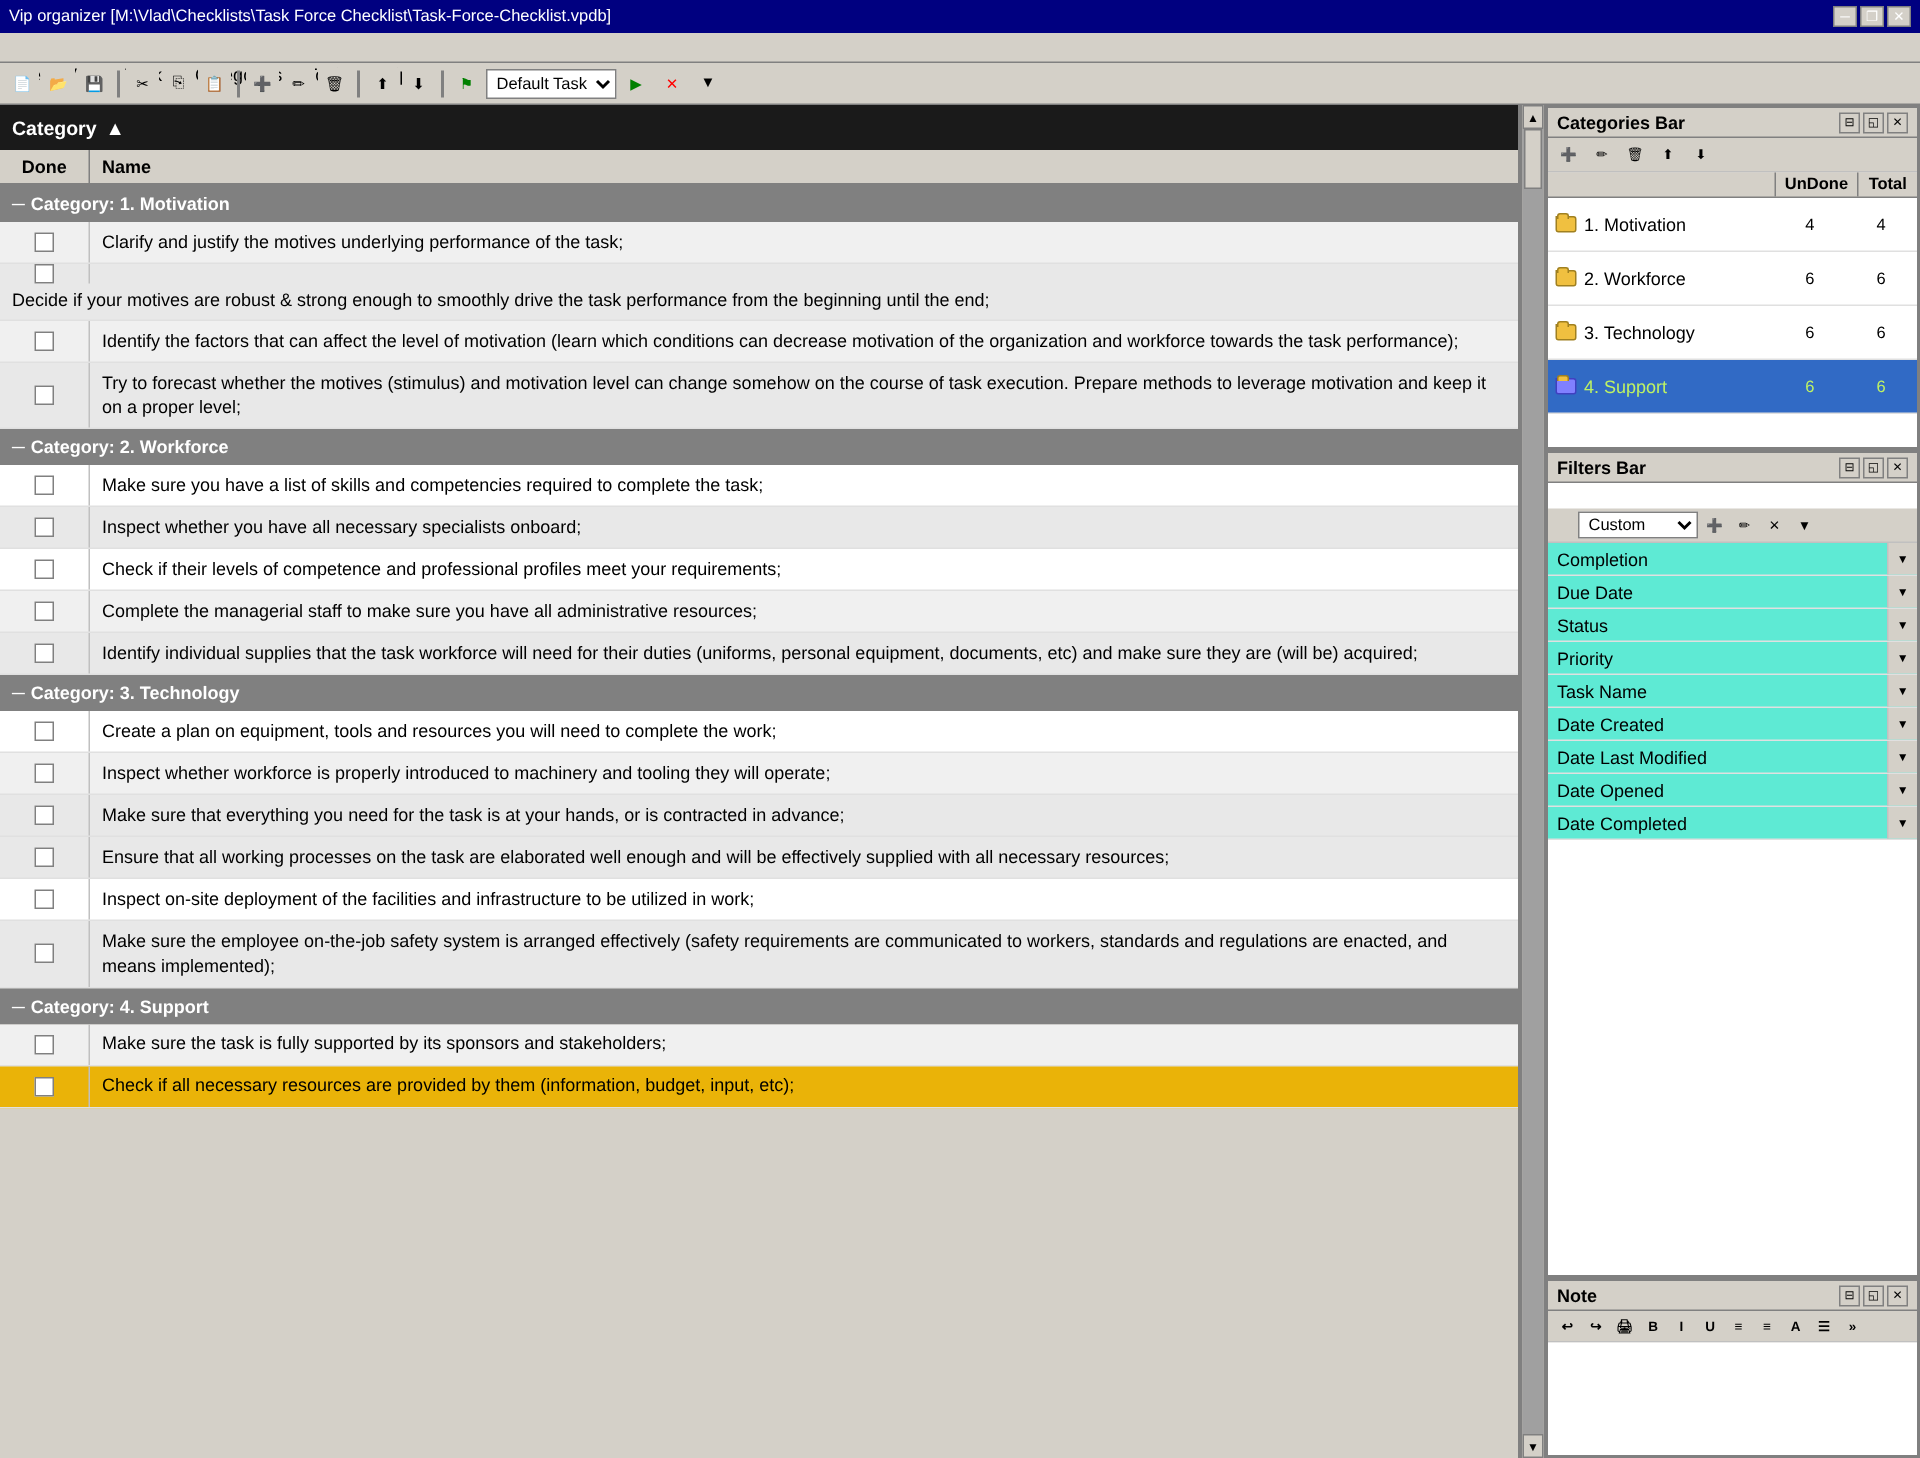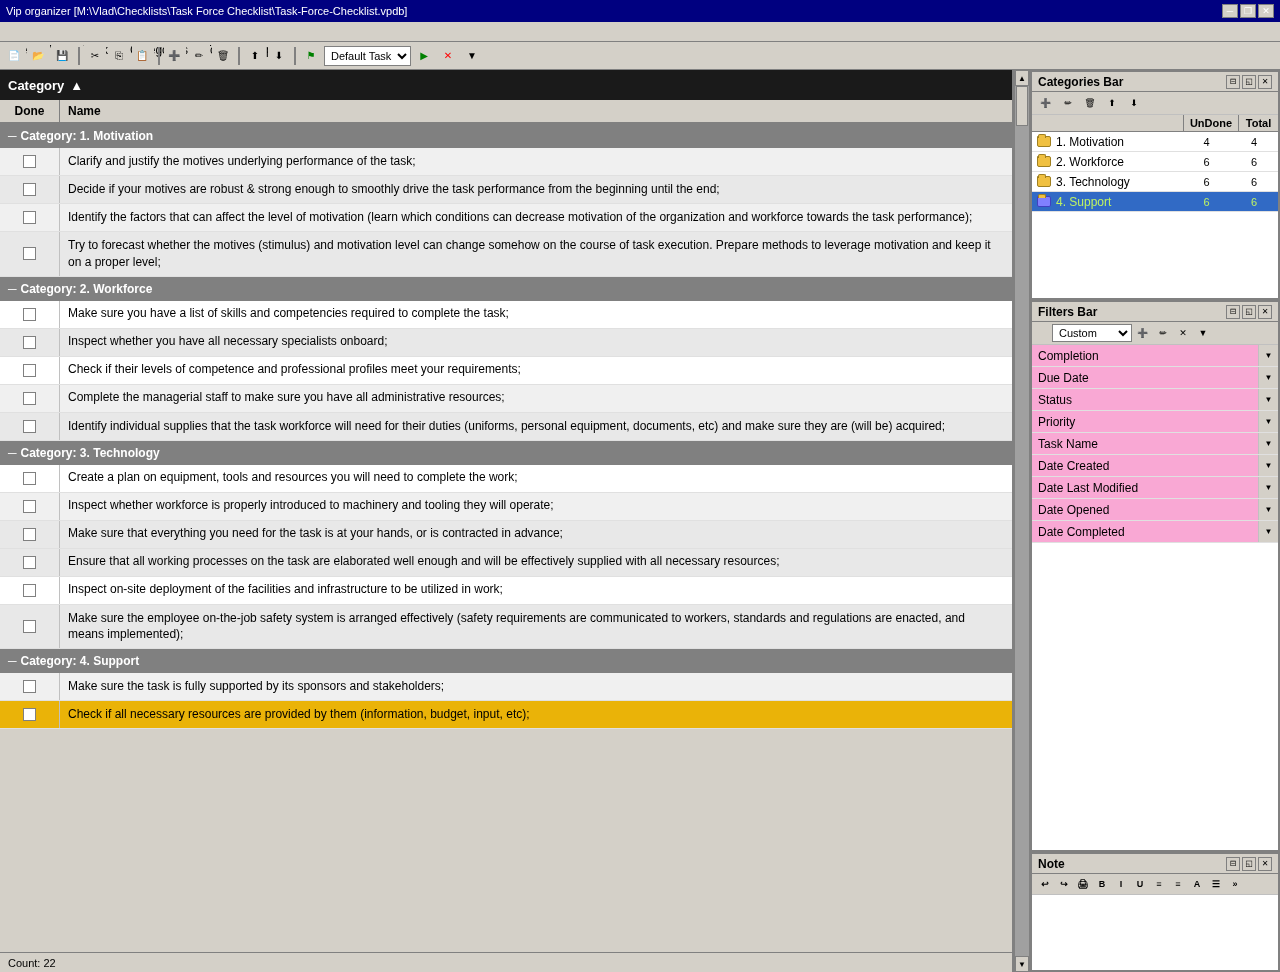--- a/index.html
+++ b/index.html
@@ -66,37 +66,37 @@
     .panel-header-btn { width: 14px; height: 14px; background: #d4d0c8; border: 1px solid #808080; font-size: 8px; display: flex; align-items: center; justify-content: center; cursor: pointer; }
     
     
     .cat-toolbar { display: flex; gap: 2px; padding: 2px 4px; border-bottom: 1px solid #c0c0c0; background: #d4d0c8; }
     .cat-toolbar-btn { width: 20px; height: 18px; background: #d4d0c8; border: 1px solid transparent; display: flex; align-items: center; justify-content: center; cursor: pointer; font-size: 9px; }
     .cat-col-headers { display: flex; background: #d4d0c8; border-bottom: 1px solid #808080; font-size: 11px; font-weight: bold; }
     .cat-col-name { flex: 1; padding: 2px 4px; }
     .cat-col-undone { width: 55px; text-align: center; padding: 2px 2px; border-left: 1px solid #808080; }
     .cat-col-total { width: 40px; text-align: center; padding: 2px 2px; border-left: 1px solid #808080; }
     .cat-list { background: white; }
-    .cat-item { display: flex; align-items: center; padding: 2px 4px; border-bottom: 1px solid #e0e0e0; cursor: pointer; font-size: 12px; height: 20px; }
+    .cat-item { display: flex; align-items: center; padding: 2px 4px; border-bottom: 1px solid #e0e0e0; cursor: pointer; font-size: 12px; height: 36px; }
     .cat-item.selected { background: #316ac5; color: #bef264; }
     .cat-item-icon { width: 16px; height: 16px; margin-right: 4px; display: flex; align-items: center; justify-content: center; }
     .cat-item-label { flex: 1; }
     .cat-item-undone { width: 55px; text-align: center; font-size: 11px; }
     .cat-item-total { width: 40px; text-align: center; font-size: 11px; }
     
     
     .folder-icon { width: 14px; height: 11px; background: #f0c040; border: 1px solid #a08020; position: relative; border-radius: 0 2px 2px 2px; }
     .folder-icon::before { content: ''; position: absolute; top: -3px; left: 0; width: 6px; height: 3px; background: #f0c040; border: 1px solid #a08020; border-bottom: none; border-radius: 2px 2px 0 0; }
     
     
     .filters-panel { flex: 1; min-height: 0; }
-    .filter-toolbar { display: flex; gap: 2px; padding: 2px 20px; border-bottom: 1px solid #c0c0c0; background: #d4d0c8; align-items: center; }
+    .filter-toolbar { display: flex; gap: 2px; padding: 2px 20px; border-bottom: 1px solid #c0c0c0; background: #d4d0c8; align-items: center; margin-top: 17px; }
     .filter-select { height: 18px; font-size: 11px; background: white; border: 1px solid #808080; padding: 0 2px; width: 80px; }
     .filter-toolbar-btn { width: 18px; height: 16px; background: #d4d0c8; border: 1px solid transparent; display: flex; align-items: center; justify-content: center; cursor: pointer; font-size: 9px; }
-    .filter-list { background: #f9a8d4; overflow-y: auto; }
+    .filter-list { background: #5eead4; overflow-y: auto; }
     .filter-item { display: flex; align-items: center; border-bottom: 1px solid #e0e0e0; height: 22px; }
     .filter-label { flex: 1; padding: 2px 6px; font-size: 12px; }
     .filter-dropdown { width: 20px; background: #d4d0c8; border-left: 1px solid #c0c0c0; height: 100%; display: flex; align-items: center; justify-content: center; cursor: pointer; font-size: 8px; }
     
     
     .note-panel { height: 120px; }
     .note-toolbar { display: flex; gap: 1px; padding: 2px 4px; border-bottom: 1px solid #c0c0c0; background: #d4d0c8; flex-wrap: wrap; }
     .note-btn { width: 18px; height: 16px; background: #d4d0c8; border: 1px solid transparent; display: flex; align-items: center; justify-content: center; cursor: pointer; font-size: 9px; font-weight: bold; }
     .note-content { padding: 4px; font-size: 12px; min-height: 60px; background: white; }
 
@@ -175,21 +175,21 @@
       <div class="category-row">
         <span>─</span>
         <span>Category: 1. Motivation</span>
       </div>
       <div class="task-row">
         <div class="task-checkbox-cell">
           <div class="task-checkbox"></div>
         </div>
         <div class="task-text-cell">Clarify and justify the motives underlying performance of the task;</div>
       </div>
-      <div class="task-row" style="background:#e8e8e8;">
+      <div class="task-row" style="background:#e8e8e8;flex-direction:column;">
         <div class="task-checkbox-cell">
           <div class="task-checkbox"></div>
         </div>
         <div class="task-text-cell">Decide if your motives are robust &amp; strong enough to smoothly drive the task performance from the beginning until the end;</div>
       </div>
       <div class="task-row">
         <div class="task-checkbox-cell">
           <div class="task-checkbox"></div>
         </div>
         <div class="task-text-cell task-text-multiline">Identify the factors that can affect the level of motivation (learn which conditions can decrease motivation of the organization and workforce towards the task performance);</div>
@@ -289,23 +289,20 @@
       </div>
       <div class="task-row" style="background:#eab308;">
         <div class="task-checkbox-cell">
           <div class="task-checkbox"></div>
         </div>
         <div class="task-text-cell">Check if all necessary resources are provided by them (information, budget, input, etc);</div>
       </div>
 
     </div>
 
-    <div class="task-footer">
-      <span>Count: 22</span>
-    </div>
   </div>
 
   <div class="v-scrollbar">
     <div class="v-scrollbar-up">▲</div>
     <div class="v-scrollbar-track">
       <div class="v-scrollbar-thumb"></div>
     </div>
     <div class="v-scrollbar-down">▼</div>
   </div>
 

